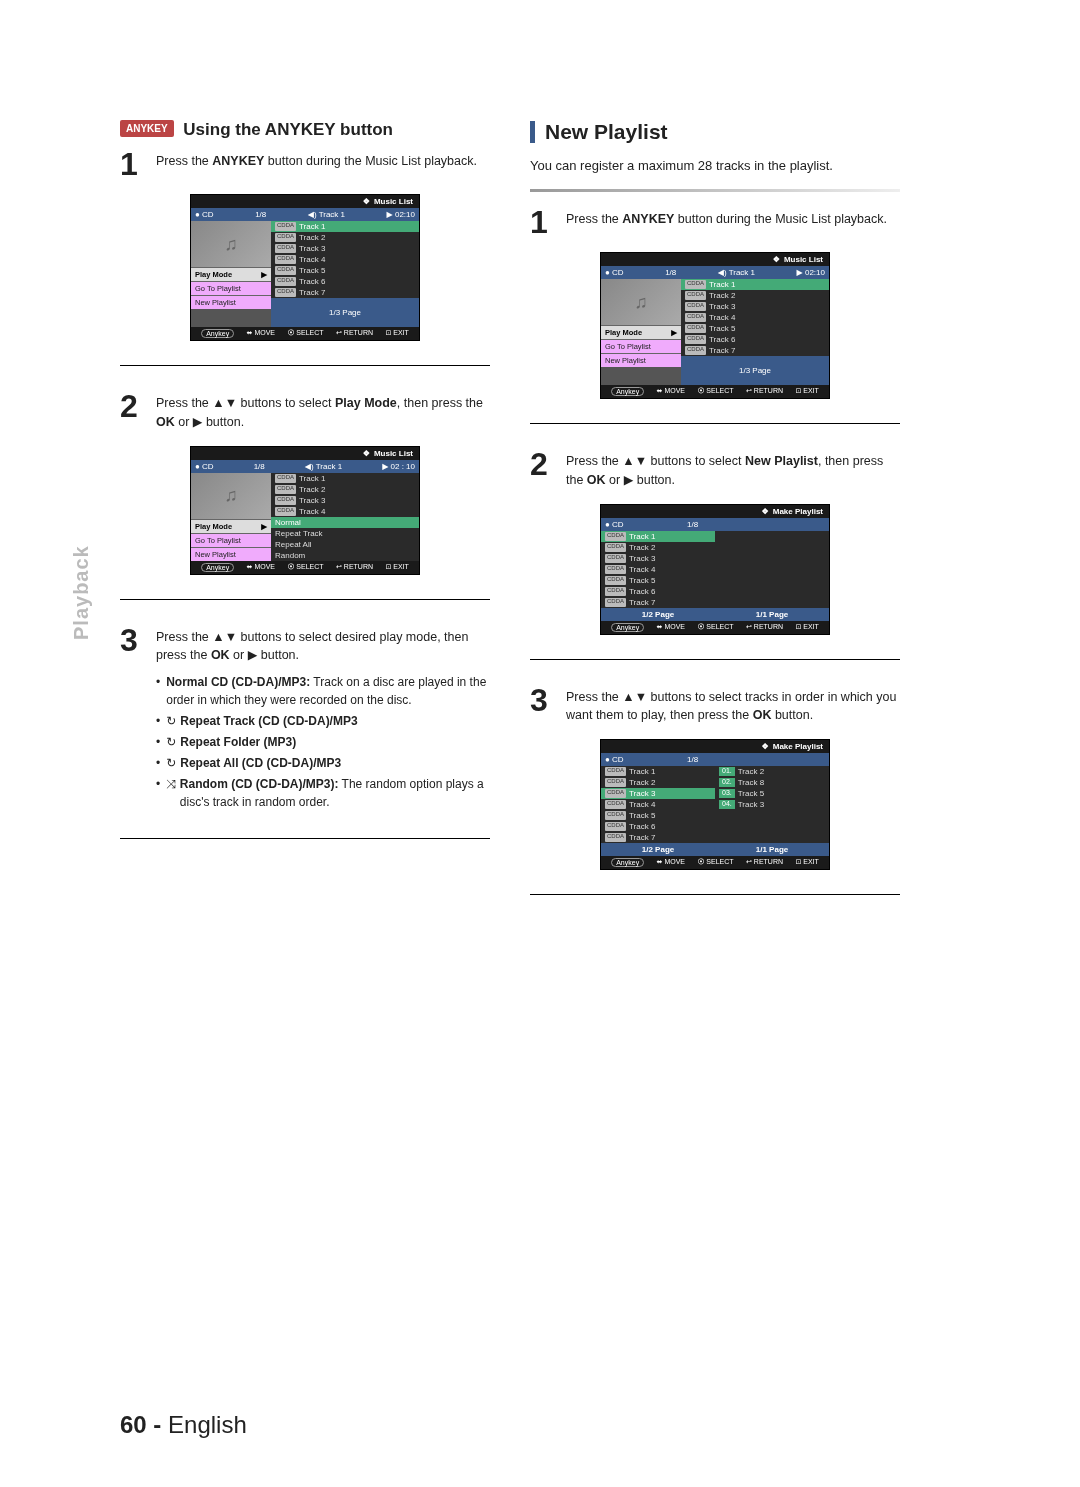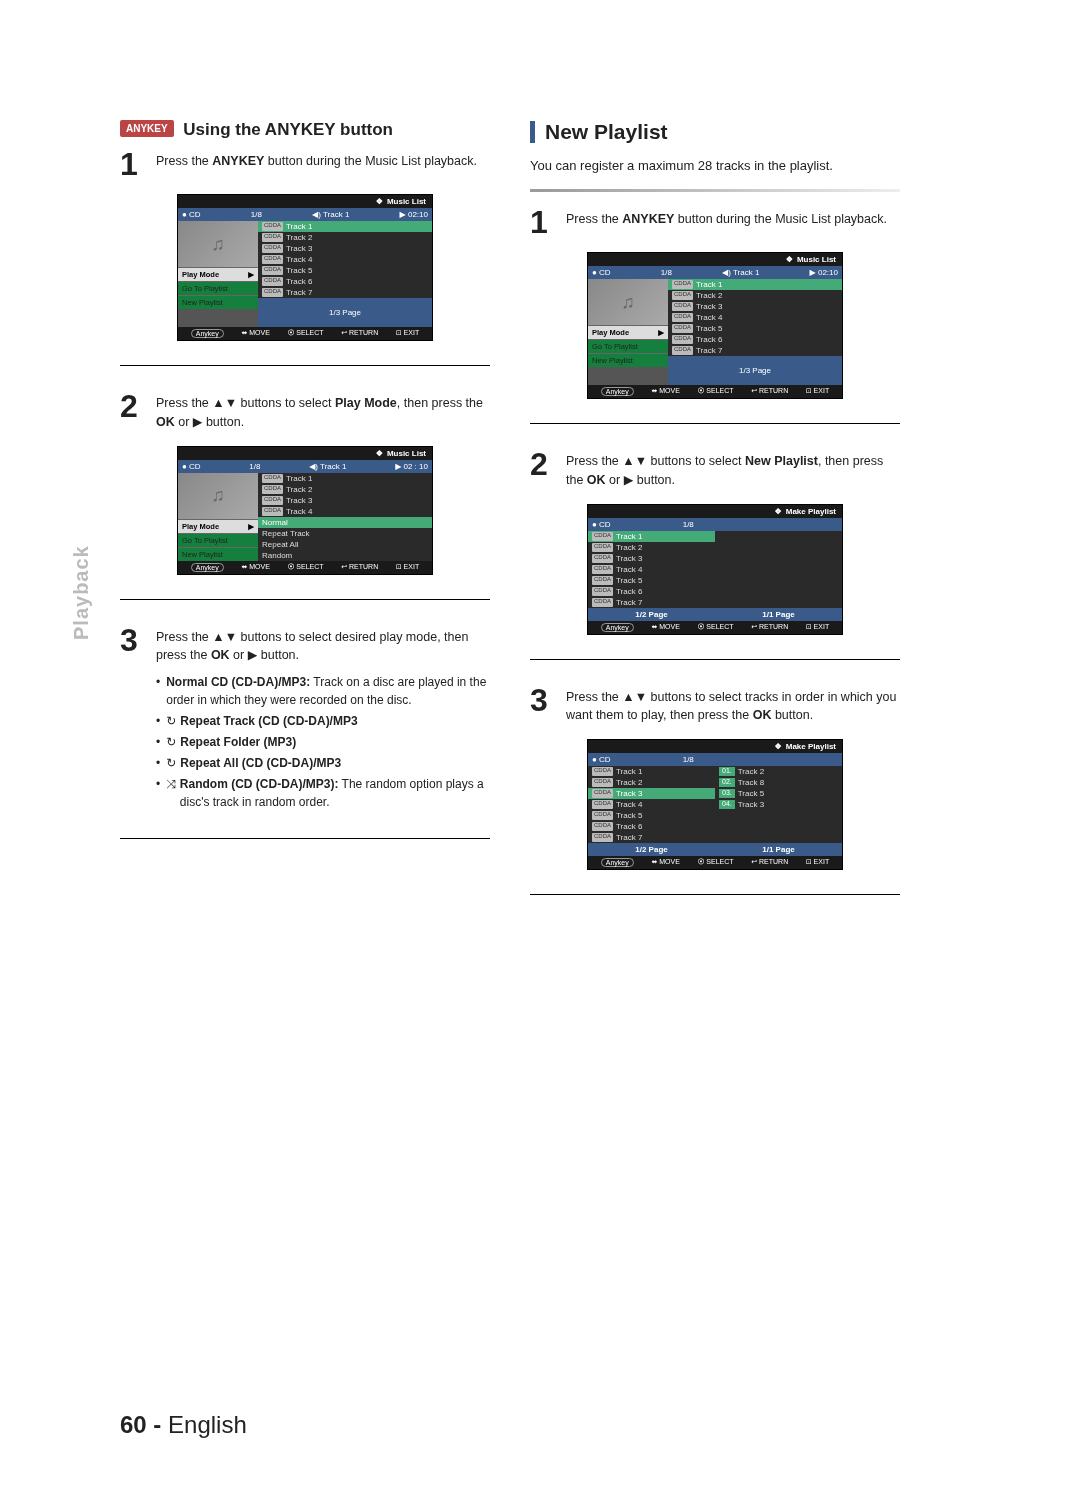--- a/index.html
+++ b/index.html
@@ -19,28 +19,28 @@
   .step-body { font-size: 12.5px; line-height: 1.5; padding-top:4px; }
   .hr { border-top: 1px solid #000; margin: 24px 0; }
   .screenshot { margin: 14px auto; display:block; }
   .bullets { margin-top: 8px; }
   .bullets li { list-style: none; font-size: 12px; margin: 3px 0; display:flex; }
   .bullets li .dot{ margin-right:6px; }
   .footer { position: absolute; left: 120px; bottom: 48px; font-size: 24px; }
   .footer b { font-weight: bold; }
 
   
-  .ui { width: 256px; background: #2a2a2a; border: 1px solid #000; font-size: 8px; color: #ddd; }
+  .ui { width: 230px; background: #2a2a2a; border: 1px solid #000; font-size: 8px; color: #ddd; }
   .ui-titlebar { background: #1a1a1a; text-align: right; padding: 2px 6px; font-weight: bold; color:#fff; }
   .ui-titlebar .diamond { margin-right:4px;}
   .ui-header { background: #3a5a8a; color: #fff; padding: 2px 4px; display:flex; justify-content:space-between; }
   .ui-body { display:flex; }
   .ui-left { width: 80px; background:#555;}
   .ui-left .art { height:46px; background: linear-gradient(135deg,#888,#aaa); display:flex; align-items:center; justify-content:center; color:#666; font-size:18px;}
-  .ui-menu-item { background:#15803d; color:#222; padding:2px 4px; border-top:1px solid #666; font-size:7.5px; display:flex; justify-content:space-between;}
+  .ui-menu-item { background:#f0abfc; color:#222; padding:2px 4px; border-top:1px solid #666; font-size:7.5px; display:flex; justify-content:space-between;}
   .ui-menu-item.sel { background:#ddd; color:#000; font-weight:bold;}
   .ui-right { flex:1;}
   .ui-track { display:flex; padding:1px 4px; gap:3px;}
   .ui-track .badge { background:#bbb; color:#333; font-size:6px; padding:0 2px; border-radius:1px;}
   .ui-track.hl { background:#4a7; color:#fff;}
   .ui-page { background:#3a5a8a; text-align:center; padding:10px; color:#fff;}
   .ui-footer { background:#1a1a1a; color:#fff; padding:2px 4px; display:flex; justify-content:space-around; font-size:7px;}
   .ui-footer .pill{ border:1px solid #999; border-radius:6px; padding:0 4px;}
 
   

